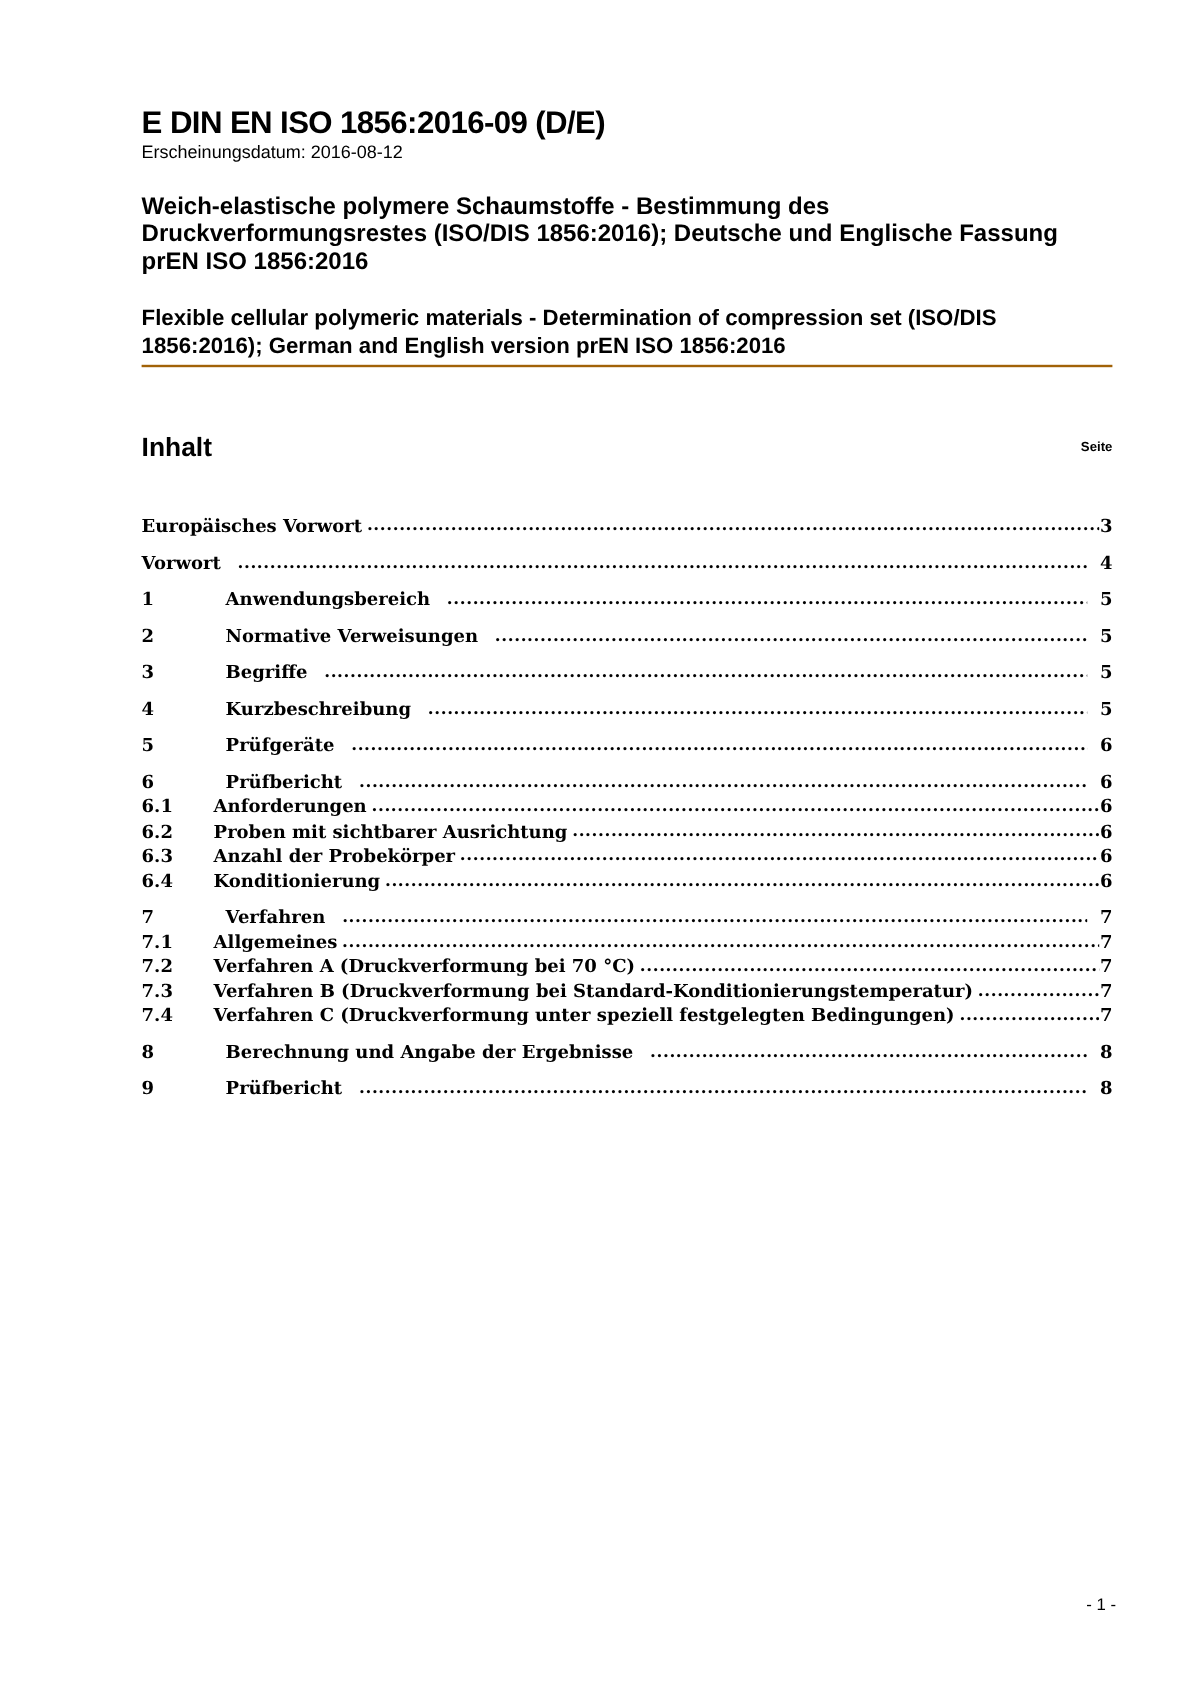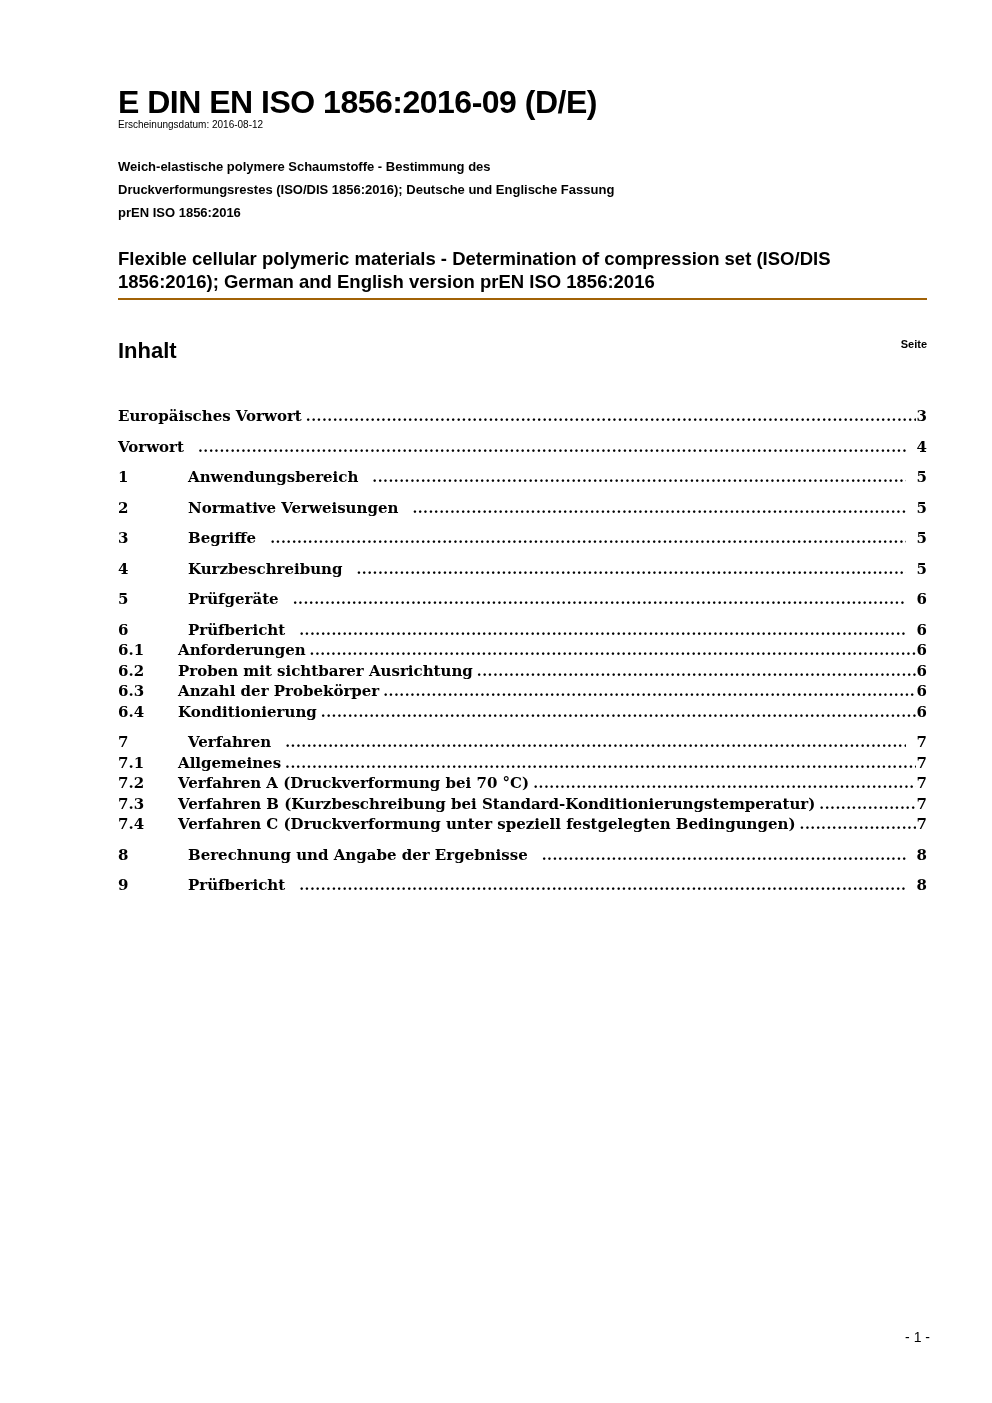--- a/index.html
+++ b/index.html
@@ -12,49 +12,49 @@
     height: 1403px;
     position: relative;
     color: #000000;
     font-family: "Liberation Sans", sans-serif;
     overflow: hidden;
   }
   .page {
     padding: 88px 65px 0 118px; 
   }
   .doc-title {
-    font-size: 32px;
+    font-size: 26px;
     font-weight: bold;
     letter-spacing: -0.5px;
     line-height: 28px;
     margin: 0;
   }
   .pub-date {
-    font-size: 10px;
+    font-size: 15px;
     margin-top: 3px;
   }
   .title-de {
     margin-top: 25px;
-    font-size: 13px;
+    font-size: 20px;
     font-weight: bold;
     line-height: 23px;
   }
   .title-en {
     margin-top: 23px;
     font-size: 18.5px;
     font-weight: bold;
     line-height: 23px;
     border-bottom: 2px solid #a16207;
     padding-bottom: 5px;
   }
   .inhalt-row {
-    margin-top: 38px;
+    margin-top: 54px;
     display: flex;
     justify-content: space-between;
-    align-items: flex-start;
+    align-items: center;
   }
   .inhalt-heading {
     font-size: 22px;
     font-weight: bold;
   }
   .seite-label {
     font-size: 11px;
     font-weight: bold;
   }
   .toc {
@@ -215,21 +215,21 @@
         <span class="toc-page">7</span>
       </div>
       <div class="toc-row">
         <span class="toc-num">7.2</span>
         <span class="toc-title">Verfahren A (Druckverformung bei 70 °C)</span>
         <span class="toc-dots"></span>
         <span class="toc-page">7</span>
       </div>
       <div class="toc-row">
         <span class="toc-num">7.3</span>
-        <span class="toc-title">Verfahren B (Kurzbeschreibung bei Standard-Konditionierungstemperatur)</span>
+        <span class="toc-title">Verfahren B (Druckverformung bei Standard-Konditionierungstemperatur)</span>
         <span class="toc-dots"></span>
         <span class="toc-page">7</span>
       </div>
       <div class="toc-row">
         <span class="toc-num">7.4</span>
         <span class="toc-title">Verfahren C (Druckverformung unter speziell festgelegten Bedingungen)</span>
         <span class="toc-dots"></span>
         <span class="toc-page">7</span>
       </div>
       <div class="toc-row gap">

